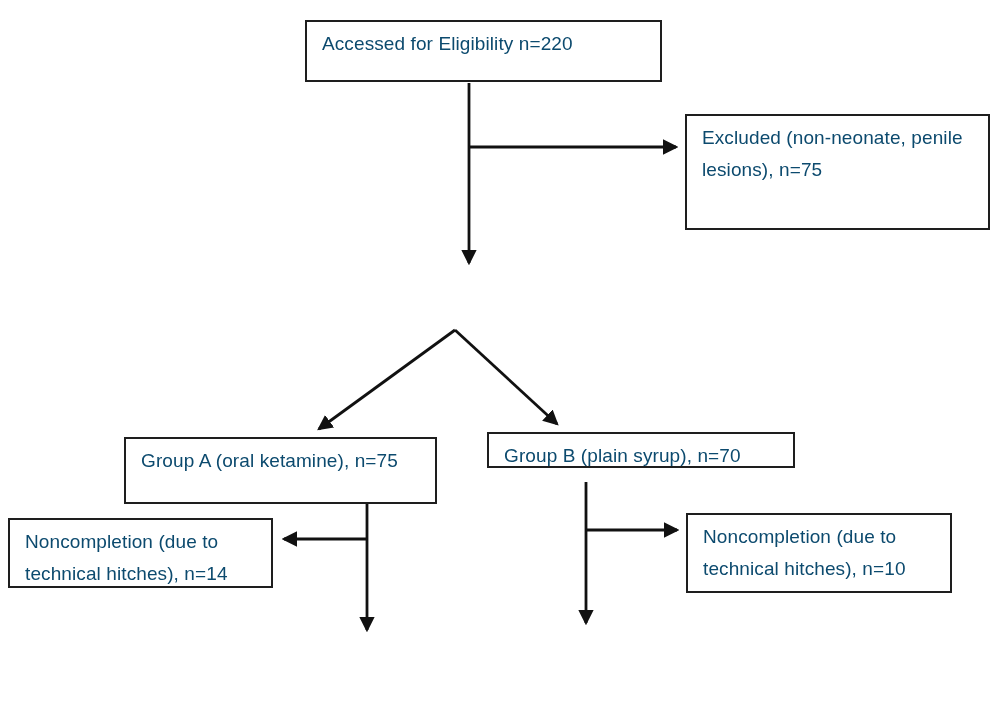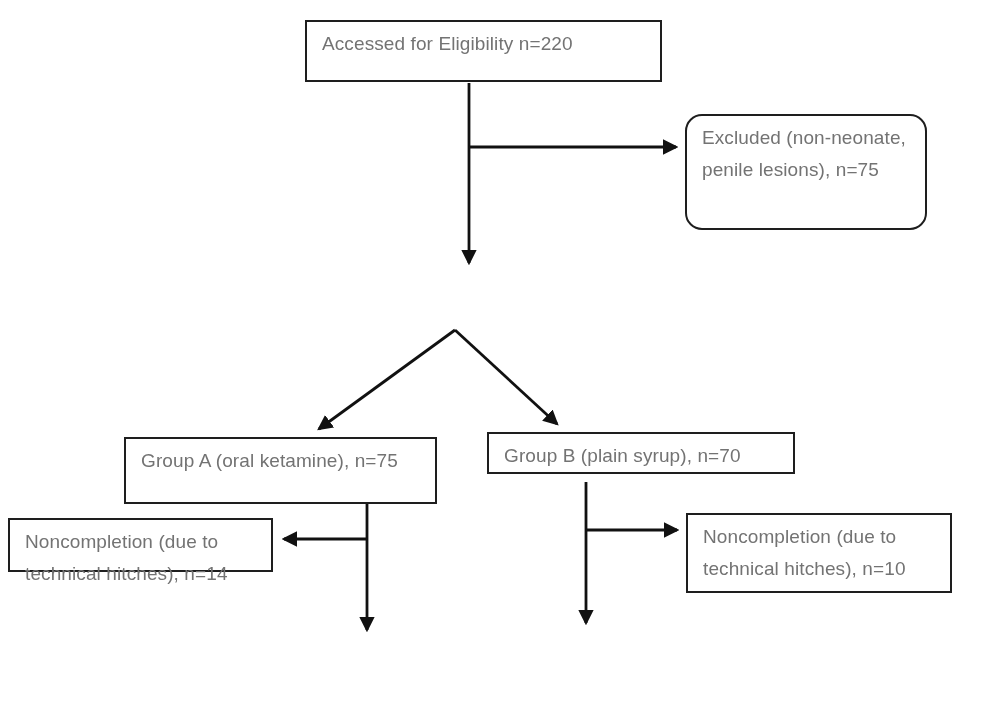--- a/index.html
+++ b/index.html
@@ -21,33 +21,33 @@
     top: 0;
     width: 1000px;
     height: 718px;
     pointer-events: none;
   }
   .box {
     position: absolute;
     box-sizing: border-box;
     background: #ffffff;
     border: 2.5px solid #1e1e1e;
-    color: #737373;
+    color: #0c4a6e;
     font-size: 19px;
     line-height: 32px;
     padding: 6px 10px 0 15px;
     letter-spacing: 0.1px;
   }
   
   .b-eligibility     { left: 305px; top:  20px; width: 357px; height:  62px; }
-  .b-excluded        { left: 685px; top: 114px; width: 242px; height: 116px; border-radius: 17px; }
+  .b-excluded        { left: 685px; top: 114px; width: 305px; height: 116px; }
   .b-randomised      { left: 275px; top: 270px; width: 355px; height:  59px; }
   .b-group-a         { left: 124px; top: 437px; width: 313px; height:  67px; }
-  .b-group-b         { left: 487px; top: 432px; width: 308px; height:  42px; }
-  .b-noncompletion-a { left:   8px; top: 518px; width: 265px; height:  54px; }
+  .b-group-b         { left: 487px; top: 432px; width: 308px; height:  36px; }
+  .b-noncompletion-a { left:   8px; top: 518px; width: 265px; height:  70px; }
   .b-noncompletion-b { left: 686px; top: 513px; width: 266px; height:  80px; }
   .b-completed-a     { left: 160px; top: 638px; width: 262px; height:  52px; }
   .b-completed-b     { left: 513px; top: 631px; width: 267px; height:  59px; }
 </style>
 </head>
 <body>
 
 <div id="canvas">
 
   <svg id="connectors" viewBox="0 0 1000 718" xmlns="http://www.w3.org/2000/svg">

